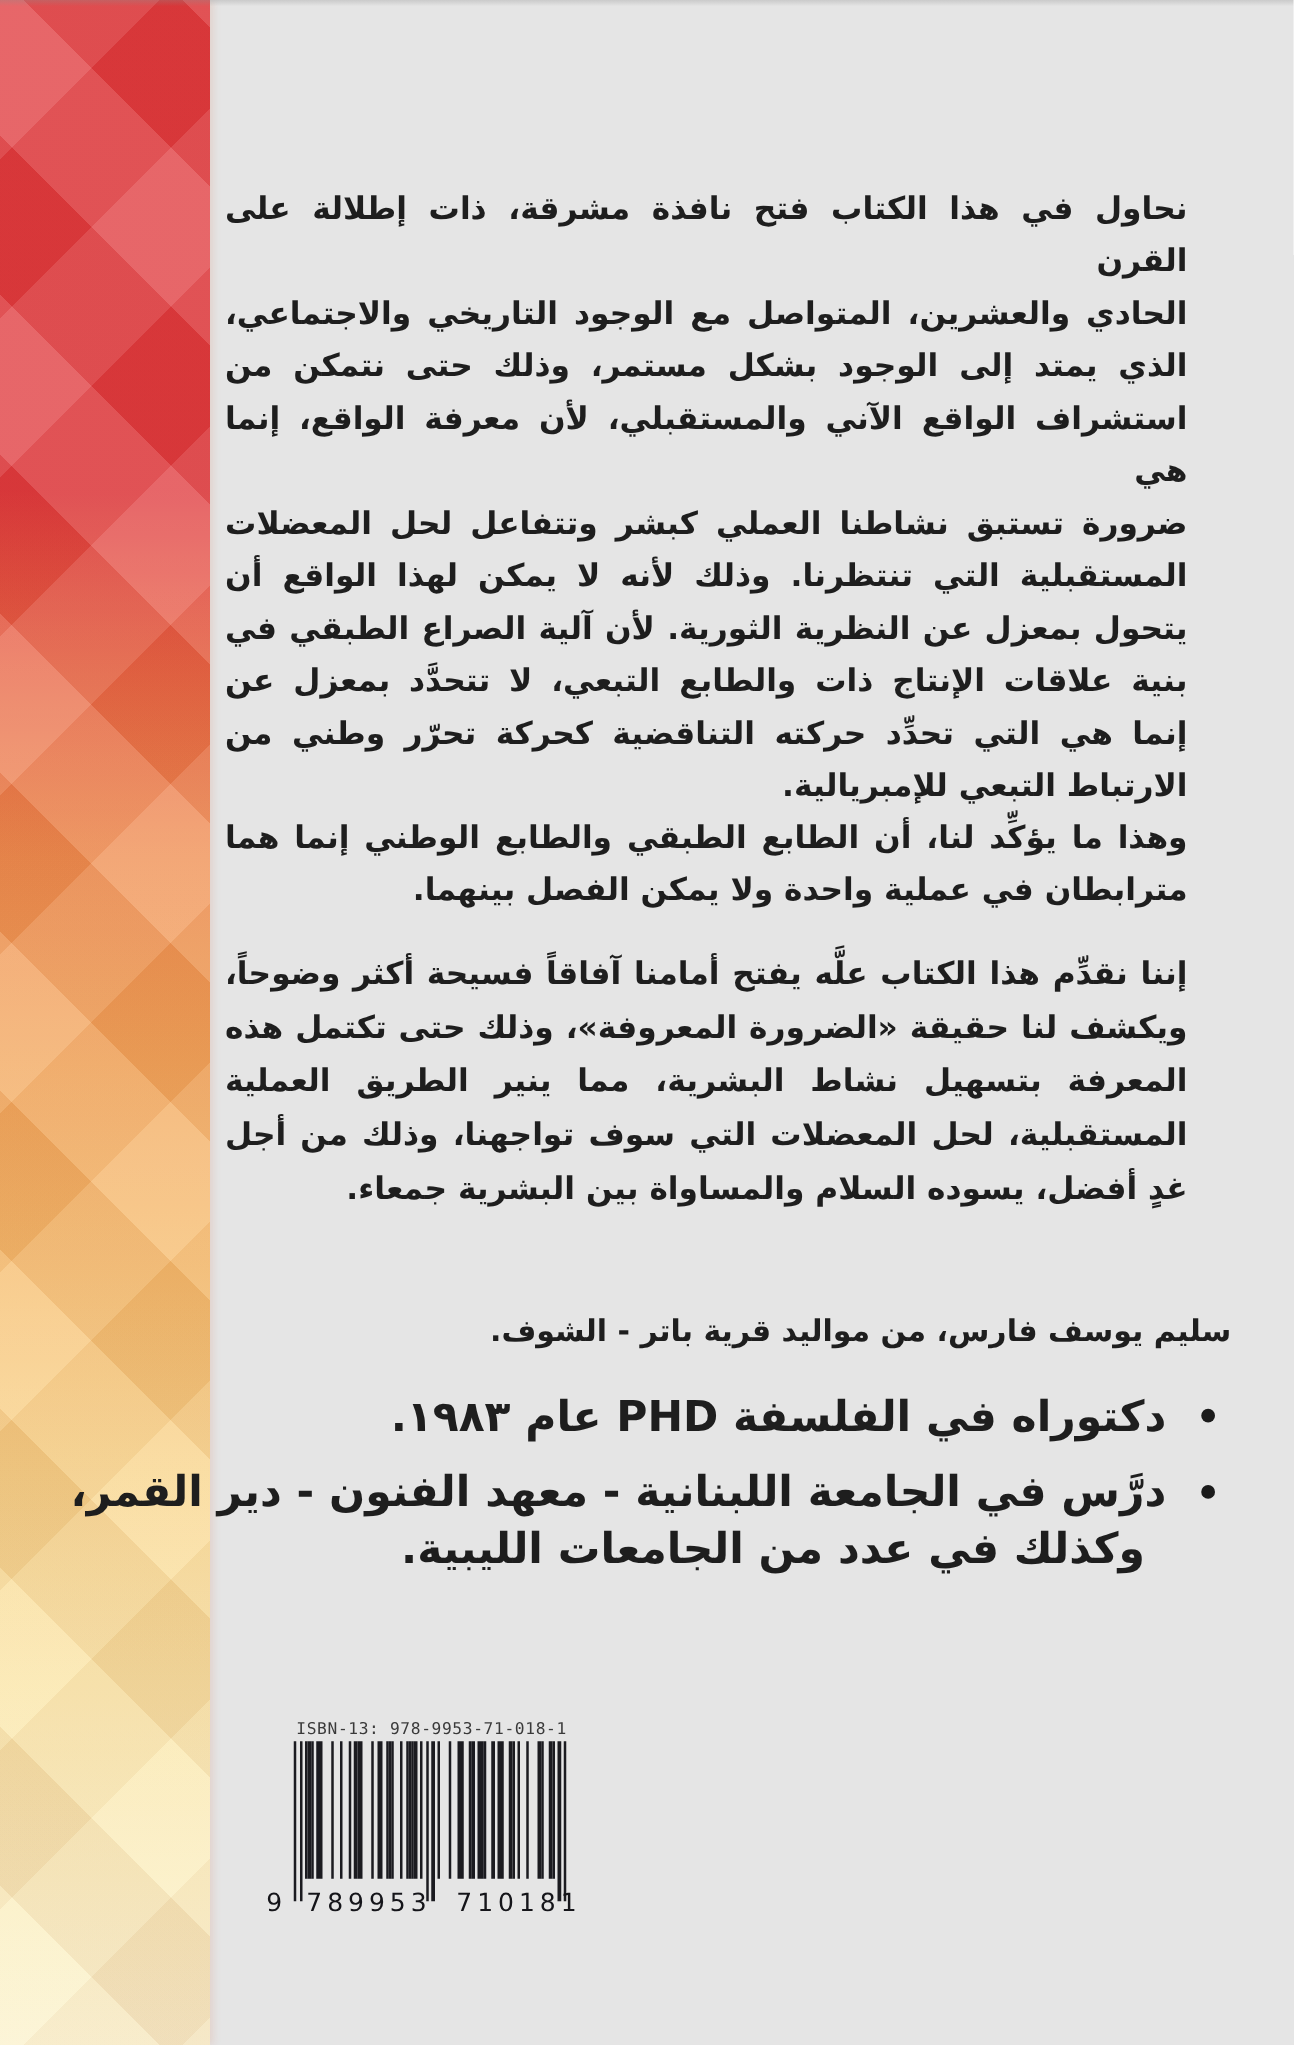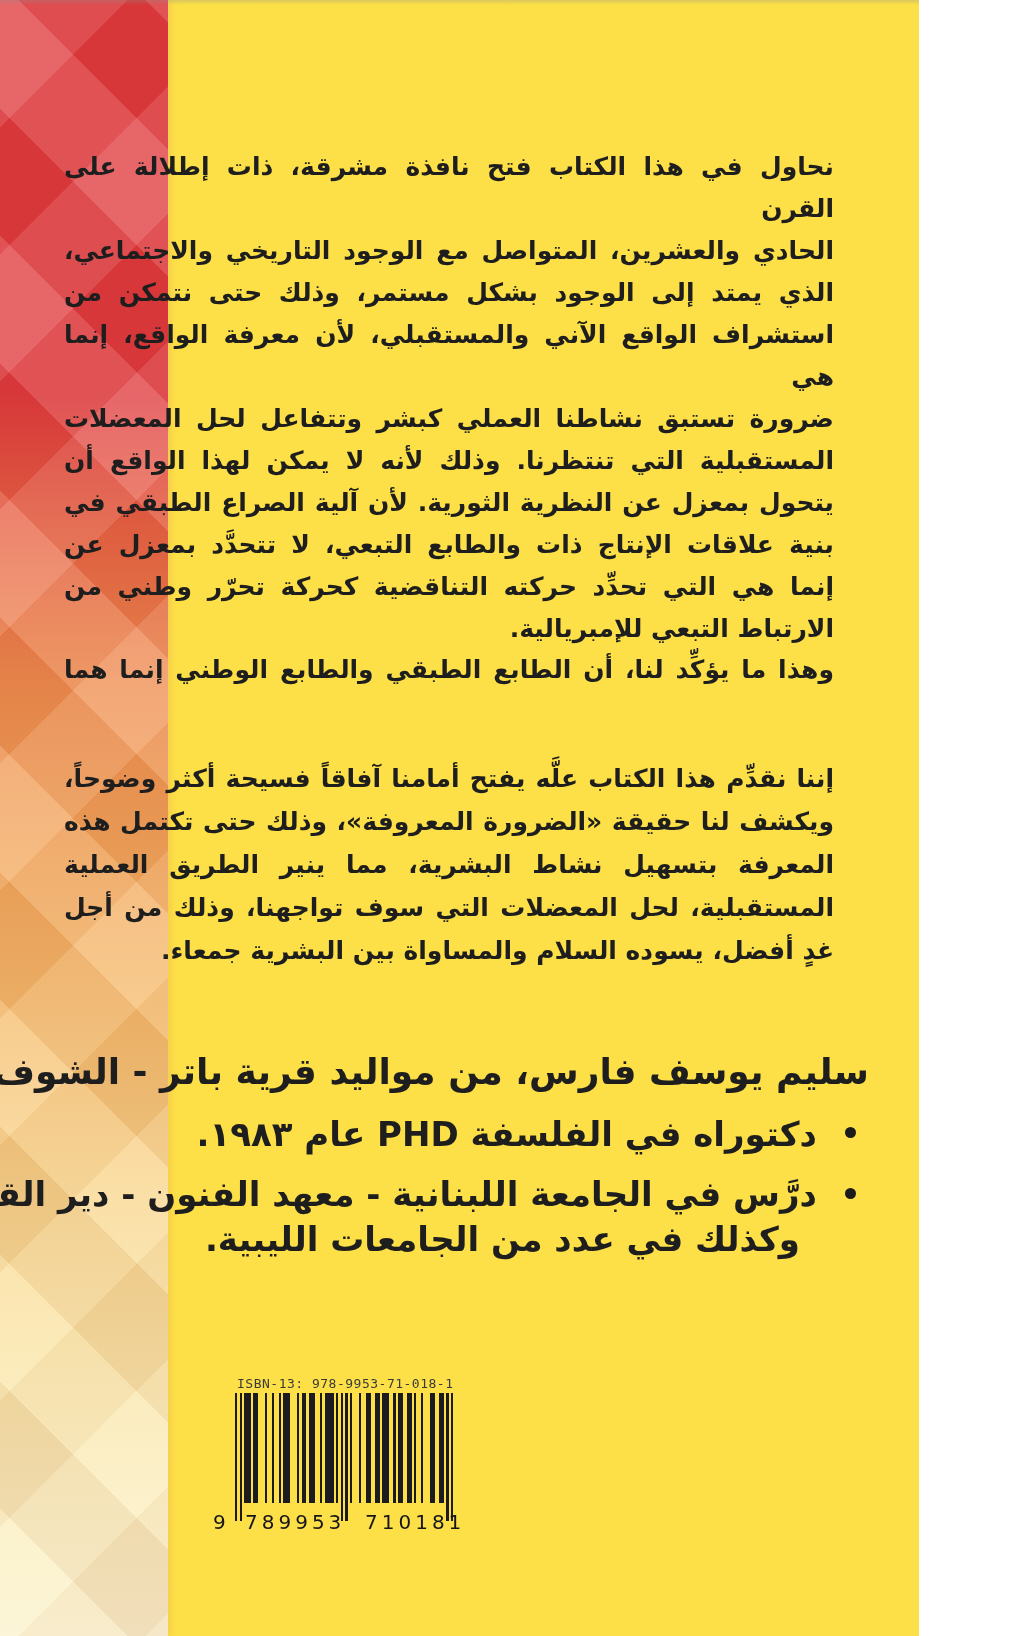--- a/index.html
+++ b/index.html
@@ -1,19 +1,19 @@
 <!DOCTYPE html>
 <html lang="ar"><head>
 <meta charset="utf-8">
 <style>
   html,body{margin:0;padding:0;background:#ffffff;}
   .page{
     position:relative;
-    width:919px;height:1636px;
-    background:#fde047;
+    width:1035px;height:1636px;
+    background:#e5e5e5;
     overflow:hidden;
     font-family:"DejaVu Sans", sans-serif;
     color:#1e1e1e;
   }
   .page::before{ 
     content:'';position:absolute;top:0;left:0;right:0;height:5px;
     background:linear-gradient(180deg, rgba(140,140,140,0.30), rgba(140,140,140,0));
     z-index:5;pointer-events:none;
   }
   
@@ -31,21 +31,21 @@
     box-shadow:3px 0 6px rgba(210,120,90,0.18);
   }
   
   .col{position:absolute;right:85px;width:770px;direction:rtl;font-size:25px;line-height:42px;font-weight:bold;}
   .jl{text-align:justify;text-align-last:justify;white-space:normal;}
   .rl{text-align-last:right;}
   .p1{top:146px;}
   .p2{top:649px;}
   .p3{top:757px;line-height:43px;}
   
-  .author-line{position:absolute;right:50px;top:1051px;direction:rtl;font-size:36px;font-weight:bold;white-space:nowrap;text-align:left;}
+  .author-line{position:absolute;right:50px;top:1051px;direction:rtl;font-size:24px;font-weight:bold;white-space:nowrap;text-align:left;}
   .bullet-text{position:absolute;direction:rtl;font-size:34px;font-weight:bold;white-space:nowrap;text-align:center;}
   .b1{right:102px;top:1114px;}
   .b2l1{right:102px;top:1174px;}
   .b2l2{right:119px;top:1219px;}
   .dot{position:absolute;width:11px;height:11px;border-radius:50%;background:#1b1b1b;}
   .dot1{right:63px;top:1127px;}
   .dot2{right:63px;top:1188px;}
   
   .barcode{position:absolute;left:235px;top:1376px;width:222px;}
   .isbn-label{font-family:"DejaVu Sans Mono", monospace;font-size:13px;letter-spacing:0.5px;color:#3a3a3a;white-space:pre;margin:0 0 2px 2px;}
@@ -73,20 +73,21 @@
     <div class="jl">ضرورة تستبق نشاطنا العملي كبشر وتتفاعل لحل المعضلات</div>
     <div class="jl">المستقبلية التي تنتظرنا. وذلك لأنه لا يمكن لهذا الواقع أن</div>
     <div class="jl">يتحول بمعزل عن النظرية الثورية. لأن آلية الصراع الطبقي في</div>
     <div class="jl">بنية علاقات الإنتاج ذات والطابع التبعي، لا تتحدَّد بمعزل عن</div>
     <div class="jl">إنما هي التي تحدِّد حركته التناقضية كحركة تحرّر وطني من</div>
     <div class="rl">الارتباط التبعي للإمبريالية.</div>
   </div>
 
   <div class="col p2">
     <div class="jl">وهذا ما يؤكِّد لنا، أن الطابع الطبقي والطابع الوطني إنما هما</div>
+    <div class="rl">مترابطان في عملية واحدة ولا يمكن الفصل بينهما.</div>
   </div>
 
   <div class="col p3">
     <div class="jl">إننا نقدِّم هذا الكتاب علَّه يفتح أمامنا آفاقاً فسيحة أكثر وضوحاً،</div>
     <div class="jl">ويكشف لنا حقيقة «الضرورة المعروفة»، وذلك حتى تكتمل هذه</div>
     <div class="jl">المعرفة بتسهيل نشاط البشرية، مما ينير الطريق العملية</div>
     <div class="jl">المستقبلية، لحل المعضلات التي سوف تواجهنا، وذلك من أجل</div>
     <div class="rl">غدٍ أفضل، يسوده السلام والمساواة بين البشرية جمعاء.</div>
   </div>
 

